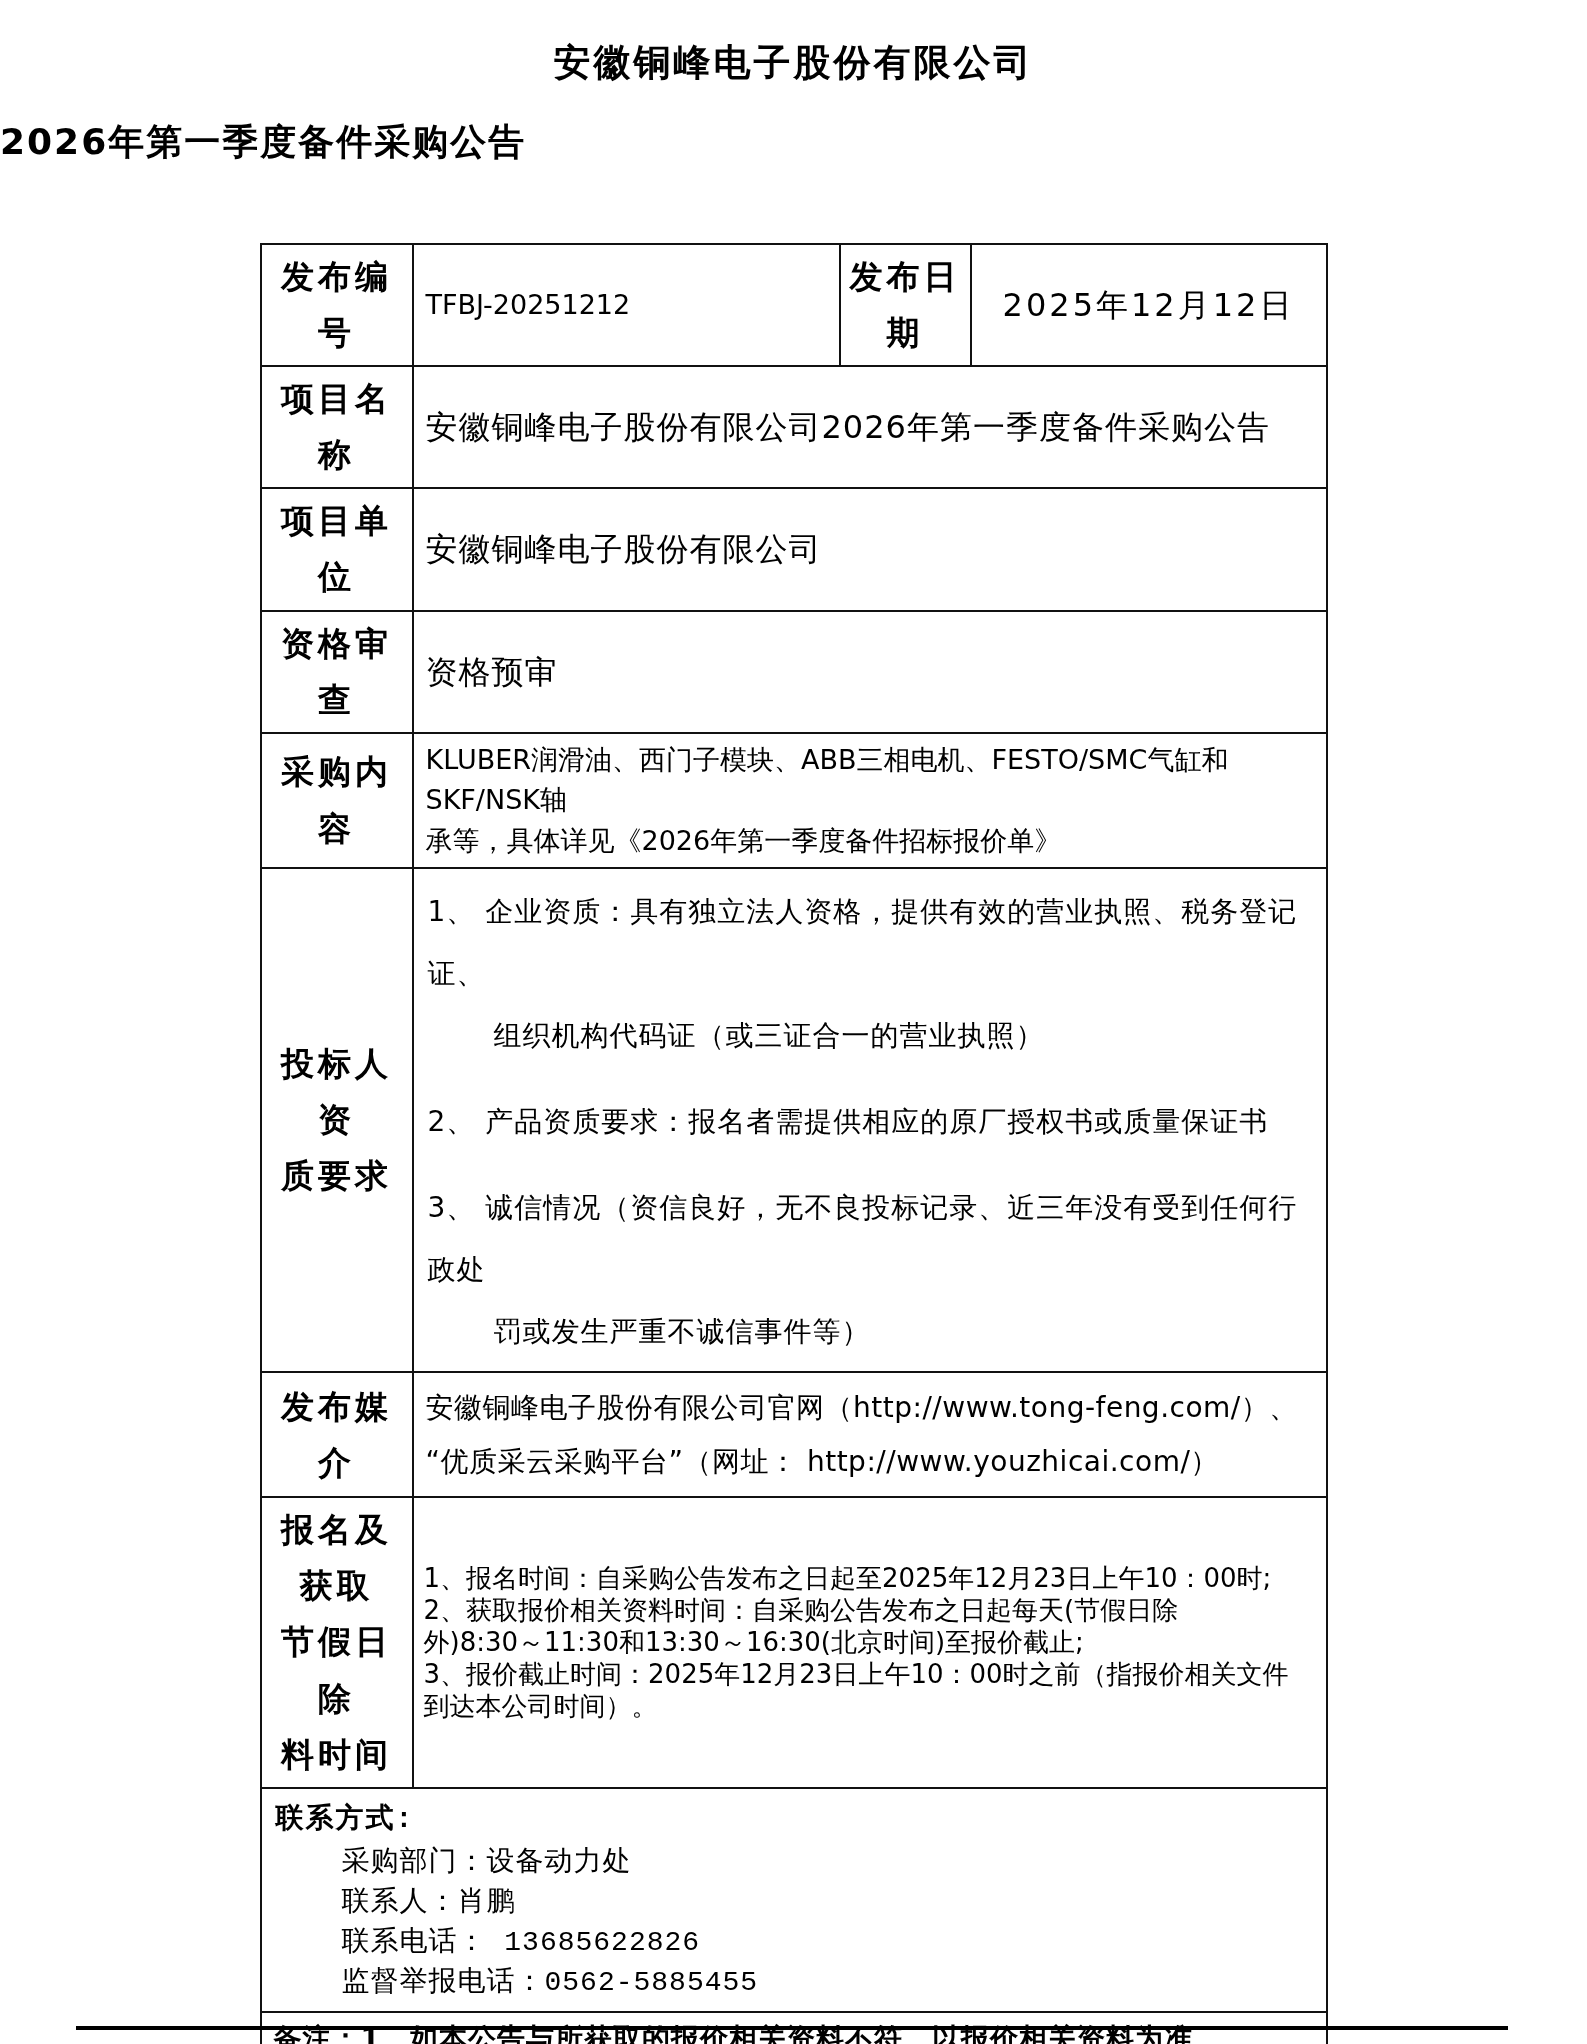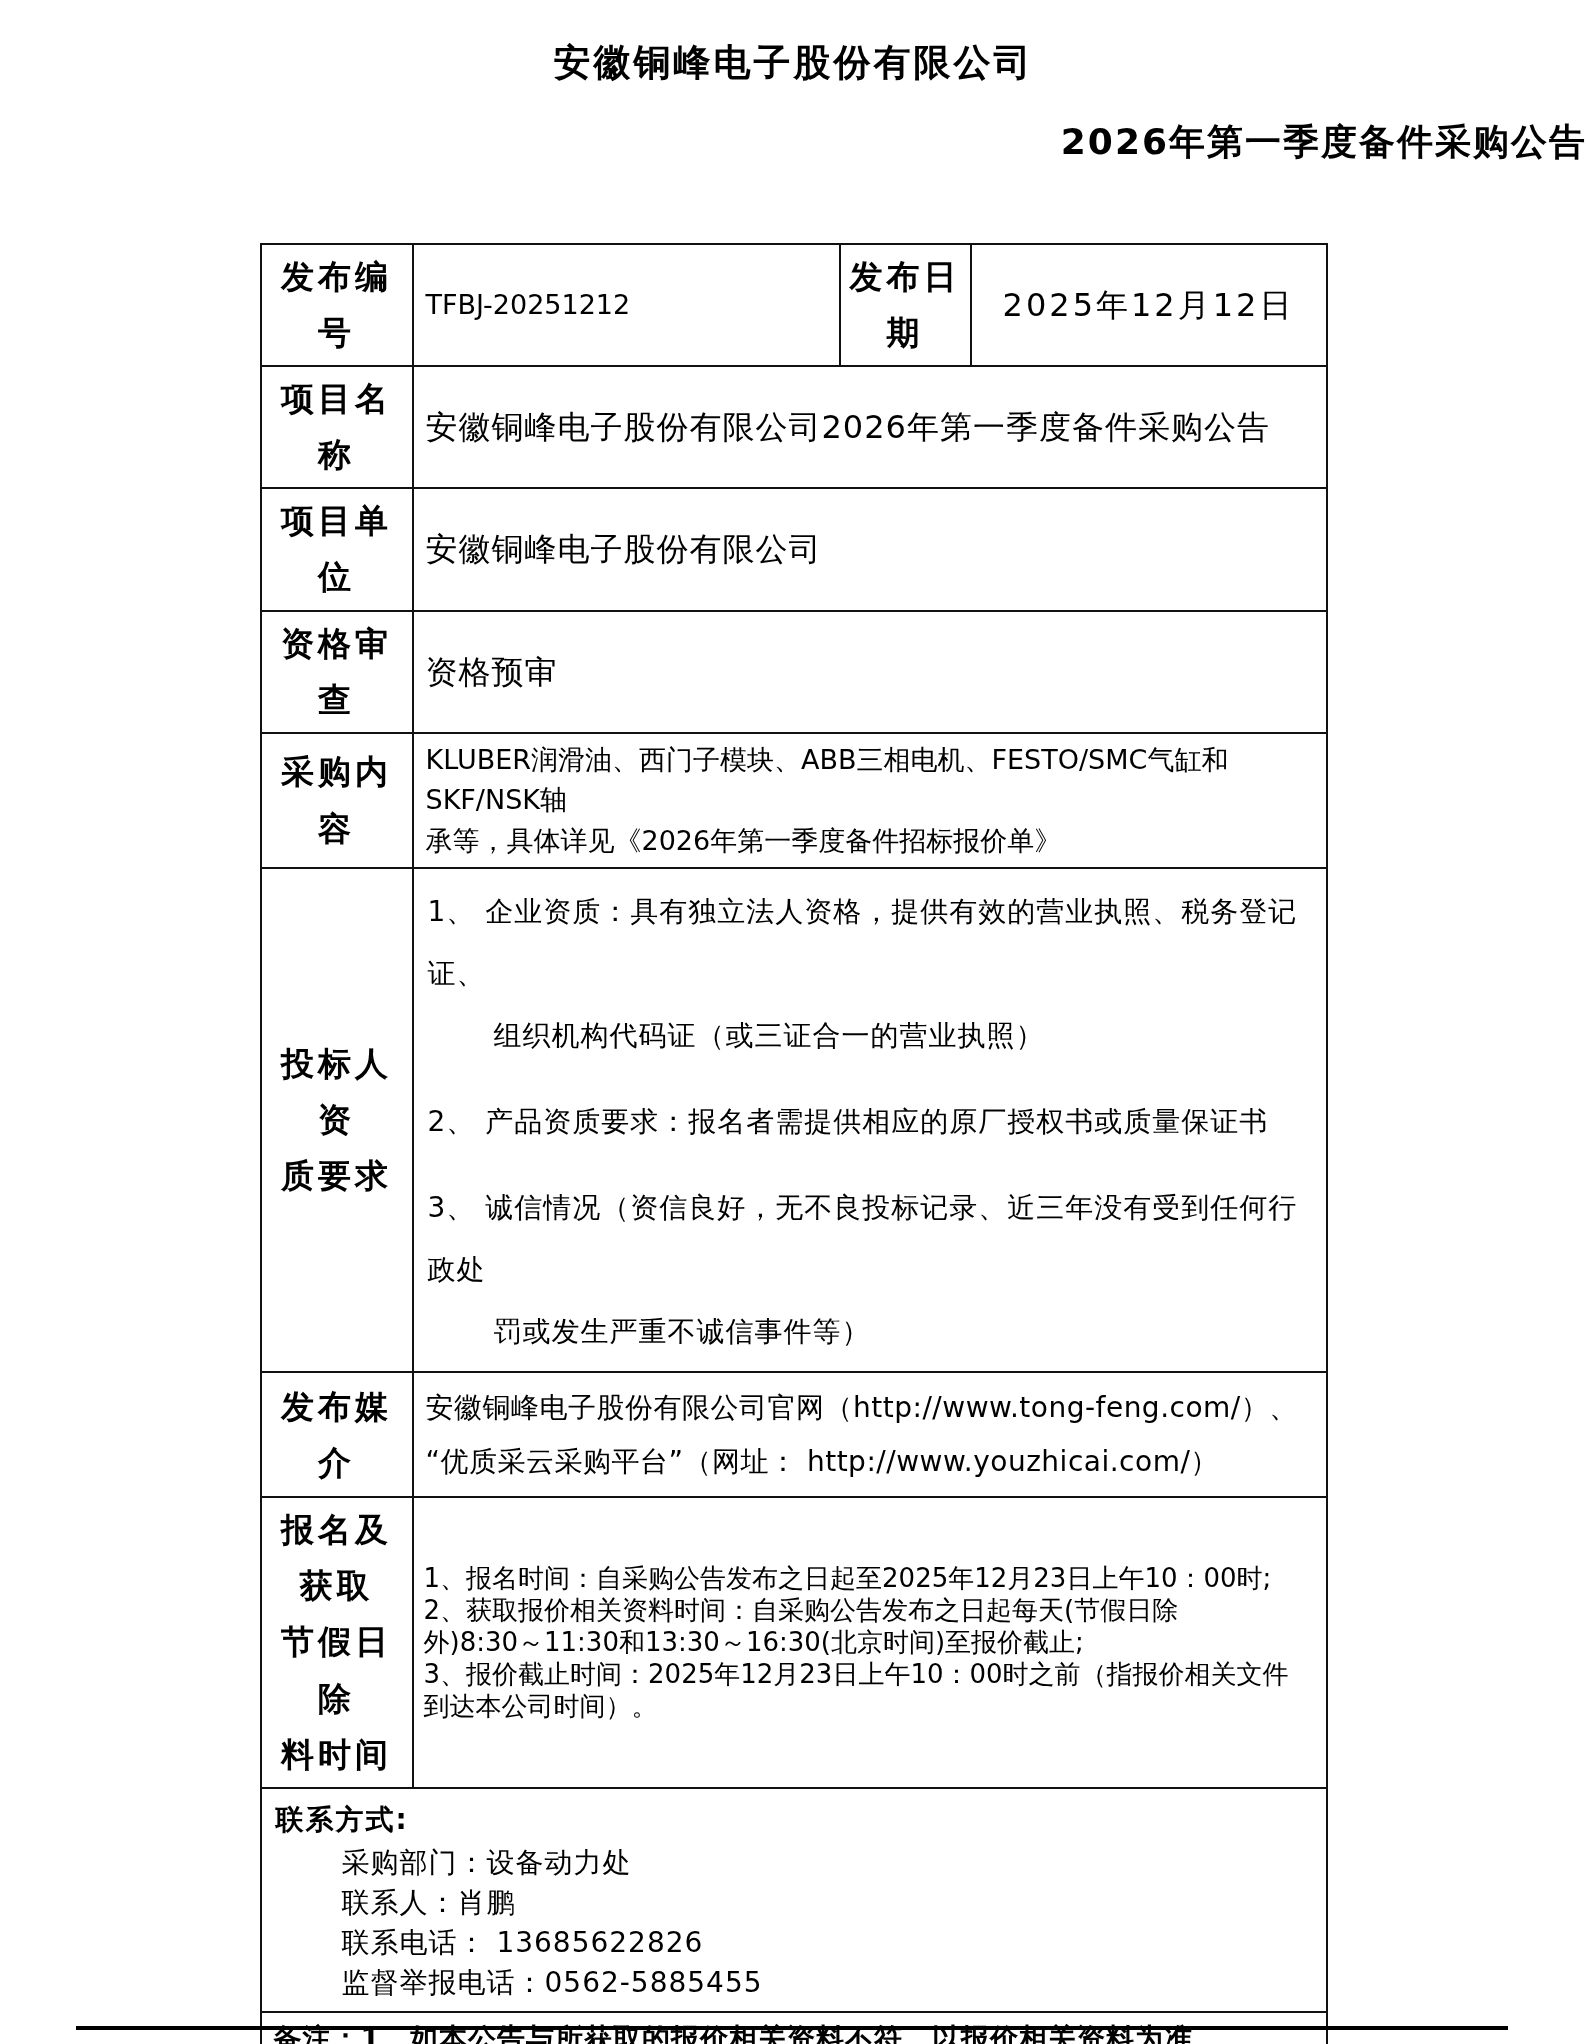--- a/index.html
+++ b/index.html
@@ -22,21 +22,21 @@
   }
   .doc-title {
     margin: 38px 0 0 0;
     text-align: center;
     font-size: 37px;
     font-weight: 700;
     letter-spacing: 3px;
   }
   .doc-subtitle {
     margin: 30px 0 0 0;
-    text-align: right;
+    text-align: left;
     font-size: 36px;
     font-weight: 700;
     letter-spacing: 2px;
   }
   table.doc {
     border-collapse: collapse;
     table-layout: fixed;
     width: 1066px;
     margin: 76px auto 0 auto;
   }
@@ -84,20 +84,21 @@
     letter-spacing: 0;
     padding: 4px 10px;
     vertical-align: middle;
   }
   .signup-line { line-height: 32px; }
 
   
   td.contact {
     vertical-align: top;
     padding: 8px 14px;
+    font-family: Liberation Mono, monospace;
   }
   .contact-title { font-weight: 700; font-size: 28px; line-height: 46px; letter-spacing: 2px; }
   .contact-line  { font-size: 28px; line-height: 40px; padding-left: 66px; letter-spacing: 1px; }
 
   
   td.remarks {
     font-weight: 700;
     font-size: 28px;
     padding: 6px 12px;
     letter-spacing: 1px;

